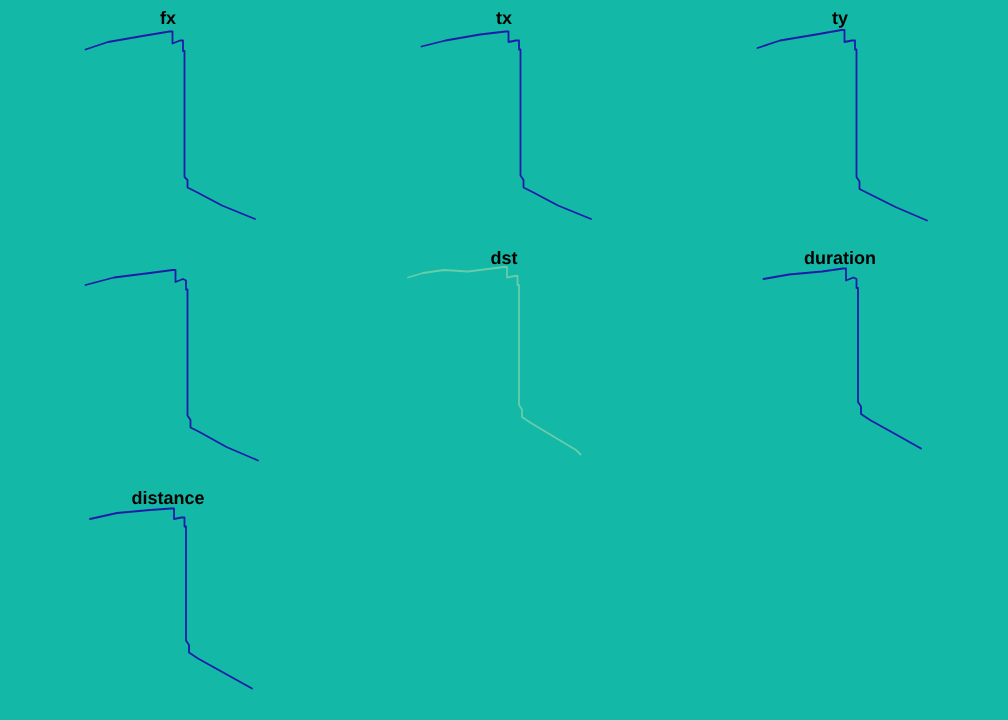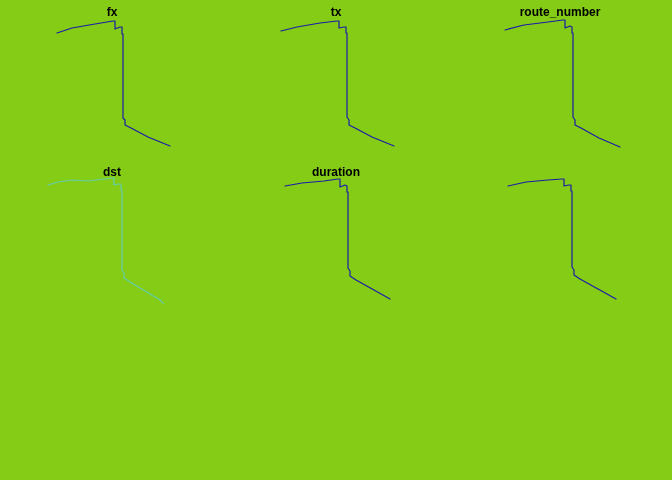--- a/index.html
+++ b/index.html
@@ -6,21 +6,21 @@
     margin: 0;
     padding: 0;
     background: #ffffff;
   }
   .charts-grid {
     width: 672px;
     height: 480px;
     display: grid;
     grid-template-columns: repeat(3, 224px);
     grid-template-rows: repeat(3, 160px);
-    background: #84cc16;
+    background: #14b8a6;
   }
   .panel {
     position: relative;
     width: 224px;
     height: 160px;
     overflow: hidden;
   }
   .panel-title {
     position: absolute;
     top: 5px;
@@ -49,35 +49,41 @@
         <polyline points="57,33 72,28 95,24 113,21 115,21 115,29 120,27 122,27 122,34 123,34 123,118 125,120 125,125 131,128 148,137 170,146" fill="none" stroke="#1c1ca8" stroke-width="1.2" stroke-linejoin="round" stroke-linecap="round"></polyline>
       </svg>
     </div>
     <div class="panel">
       <div class="panel-title">tx</div>
       <svg width="224" height="160" viewBox="0 0 224 160">
         <polyline points="57,31 73,27 96,23 113,21 115,21 115,28 120,27 122,27 122,33 123,33 123,117 125,120 125,125 131,128 148,137 170,146" fill="none" stroke="#1c1ca8" stroke-width="1.2" stroke-linejoin="round" stroke-linecap="round"></polyline>
       </svg>
     </div>
     <div class="panel">
-      <div class="panel-title">route_number</div>
+      <div class="panel-title">ty</div>
+      <svg width="224" height="160" viewBox="0 0 224 160">
+        <polyline points="57,32 72,27 96,23 113,20 115,20 115,28 120,27 122,27 122,33 123,33 123,118 125,121 125,126 131,129 149,138 170,147" fill="none" stroke="#1c1ca8" stroke-width="1.2" stroke-linejoin="round" stroke-linecap="round"></polyline>
+      </svg>
+    </div>
+    <div class="panel">
       <svg width="224" height="160" viewBox="0 0 224 160">
         <polyline points="57,30 76,25 100,22 115,20 117,20 117,28 122,26 124,27 124,33 125,33 125,117 127,120 127,125 133,128 151,138 172,147" fill="none" stroke="#1c1ca8" stroke-width="1.2" stroke-linejoin="round" stroke-linecap="round"></polyline>
       </svg>
     </div>
     <div class="panel">
       <div class="panel-title">dst</div>
       <svg width="224" height="160" viewBox="0 0 224 160">
         <polyline points="48,25 58,22 72,20 88,21 104,19 112,18 114,18 114,25 119,24 121,24 121,30 122,30 122,110 124,113 124,118 130,122 145,131 160,140 163,143" fill="none" stroke="#66cdaa" stroke-width="1.2" stroke-linejoin="round" stroke-linecap="round"></polyline>
       </svg>
     </div>
     <div class="panel">
       <div class="panel-title">duration</div>
       <svg width="224" height="160" viewBox="0 0 224 160">
         <polyline points="61,26 78,23 100,21 114,19 116,19 116,27 121,25 123,26 123,32 124,32 124,108 126,111 126,116 132,120 150,130 166,139" fill="none" stroke="#1c1ca8" stroke-width="1.2" stroke-linejoin="round" stroke-linecap="round"></polyline>
       </svg>
     </div>
     <div class="panel">
+      <div class="panel-title">distance</div>
       <svg width="224" height="160" viewBox="0 0 224 160">
         <polyline points="60,26 78,22 100,20 114,19 116,19 116,26 121,25 123,25 123,31 124,31 124,107 126,110 126,115 132,119 150,129 168,139" fill="none" stroke="#1c1ca8" stroke-width="1.2" stroke-linejoin="round" stroke-linecap="round"></polyline>
       </svg>
     </div>
   </div>
 
 </body></html>

